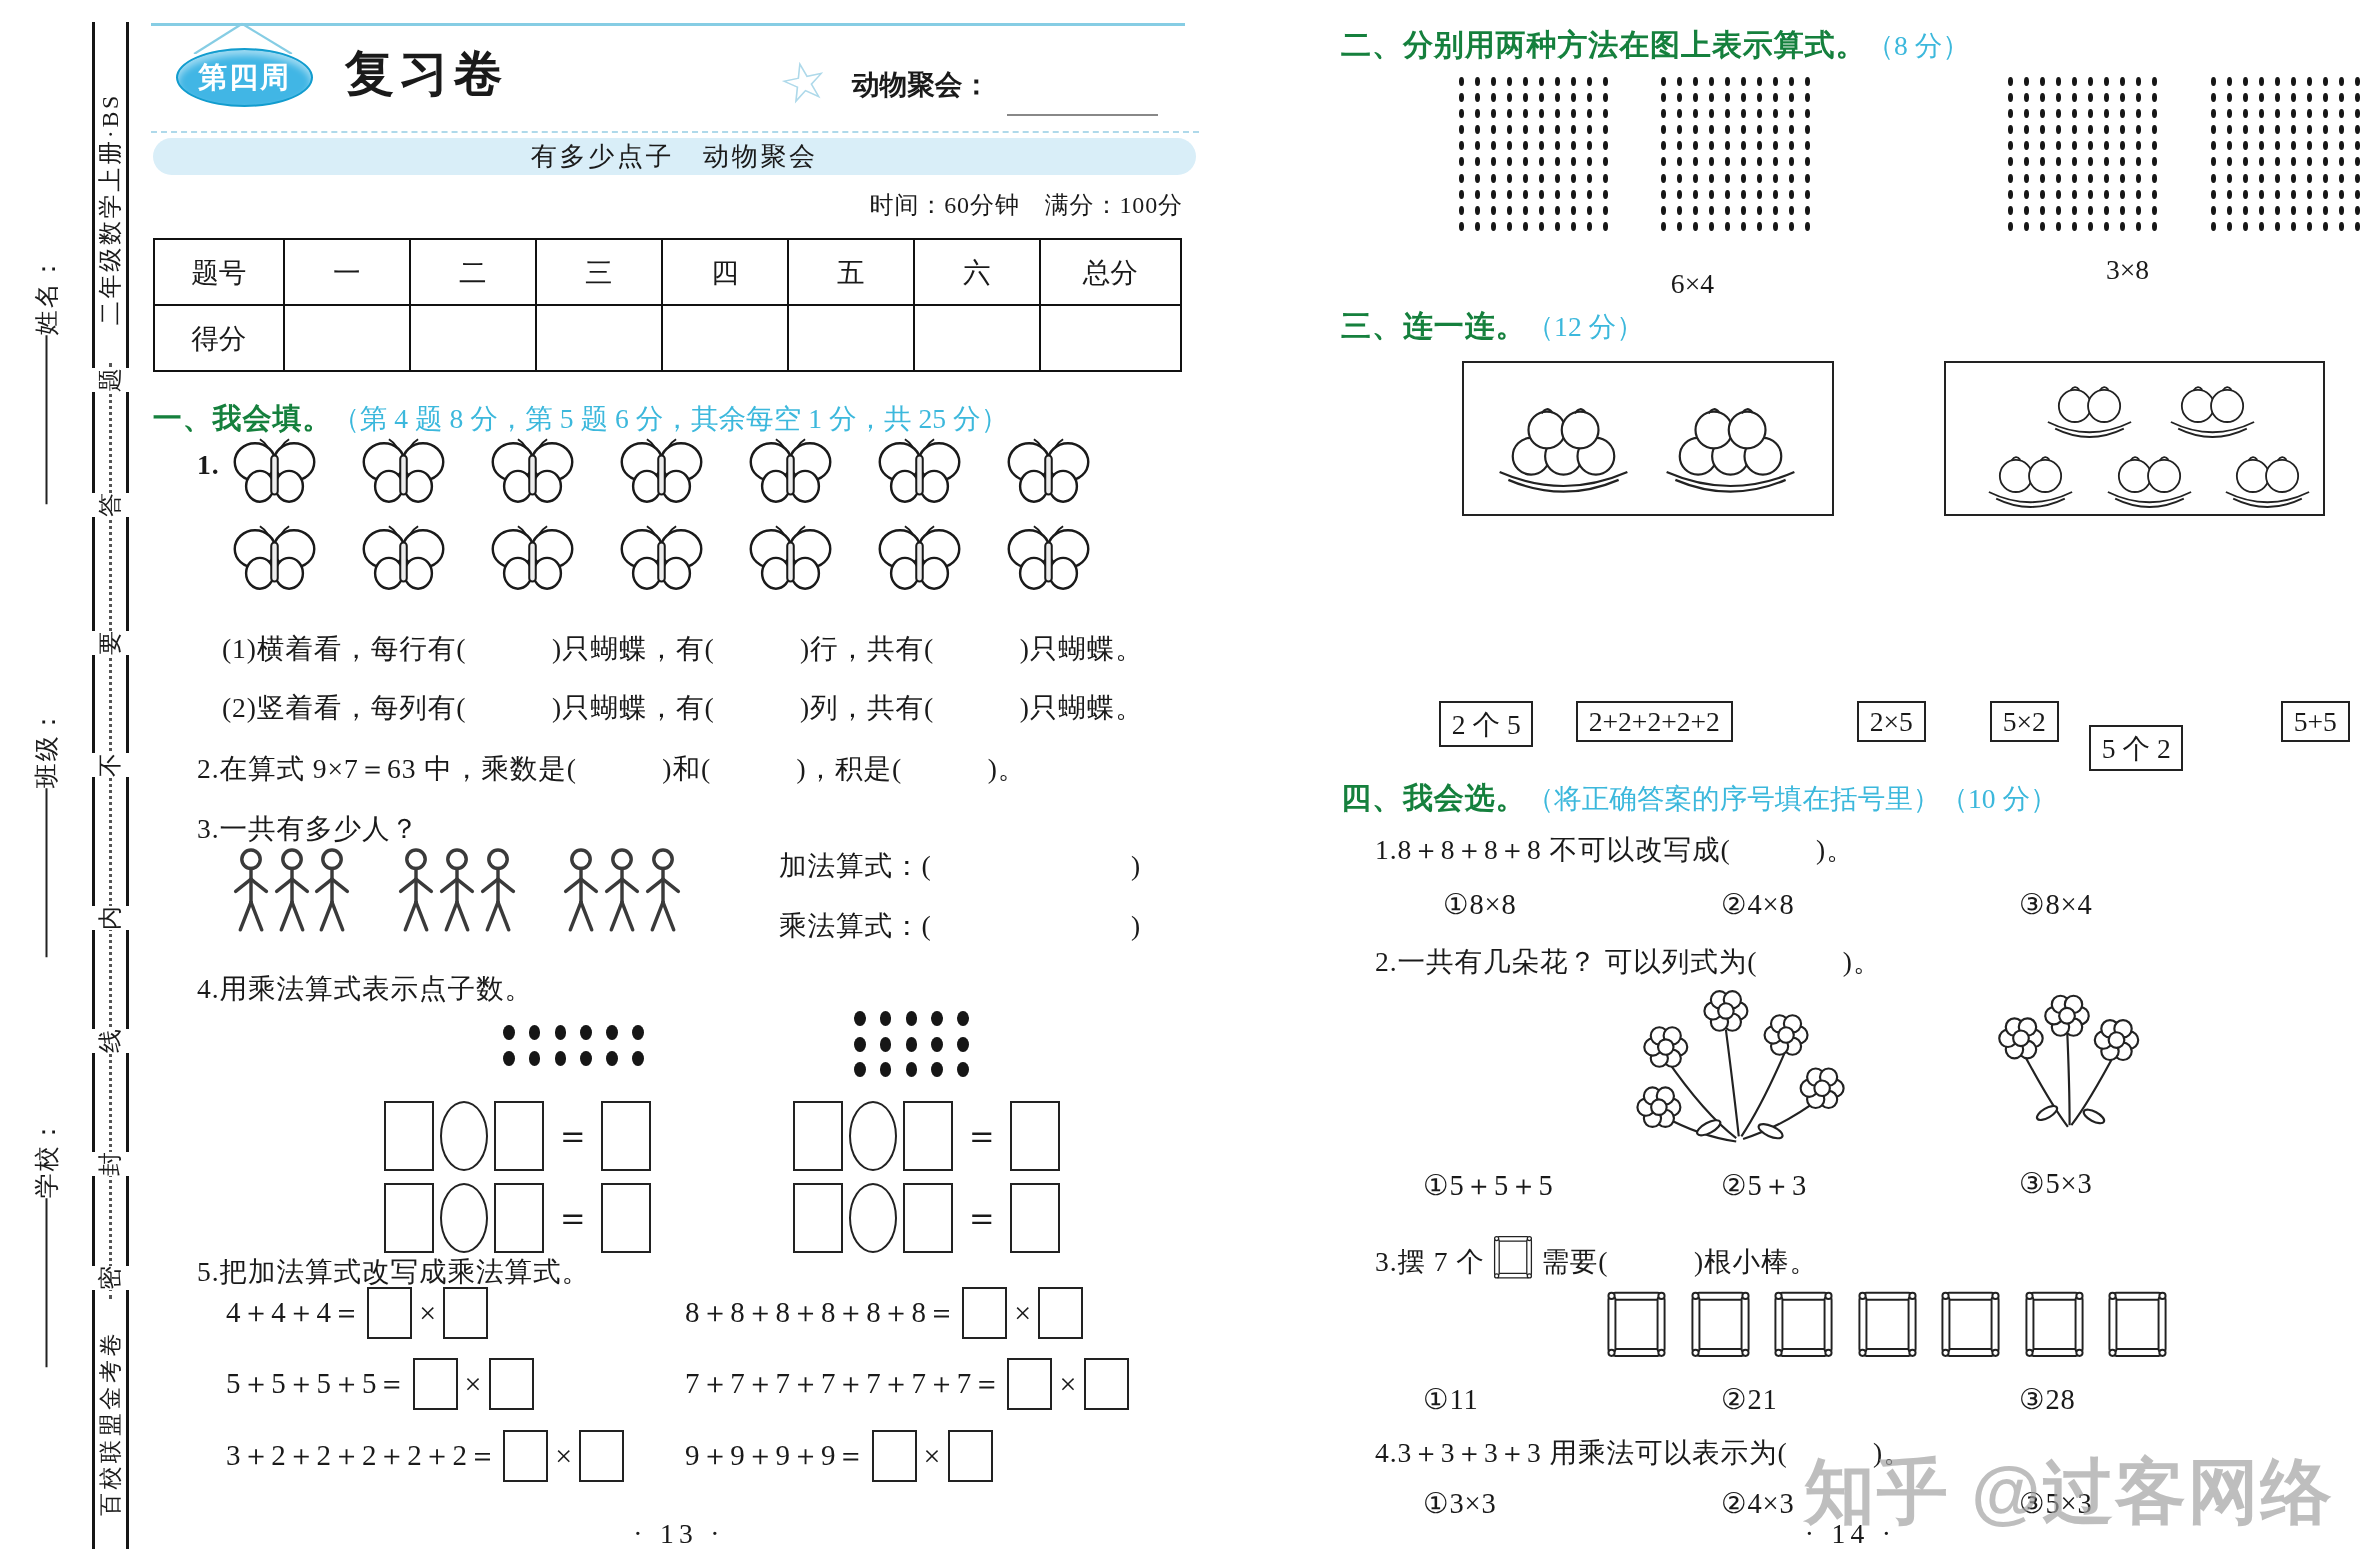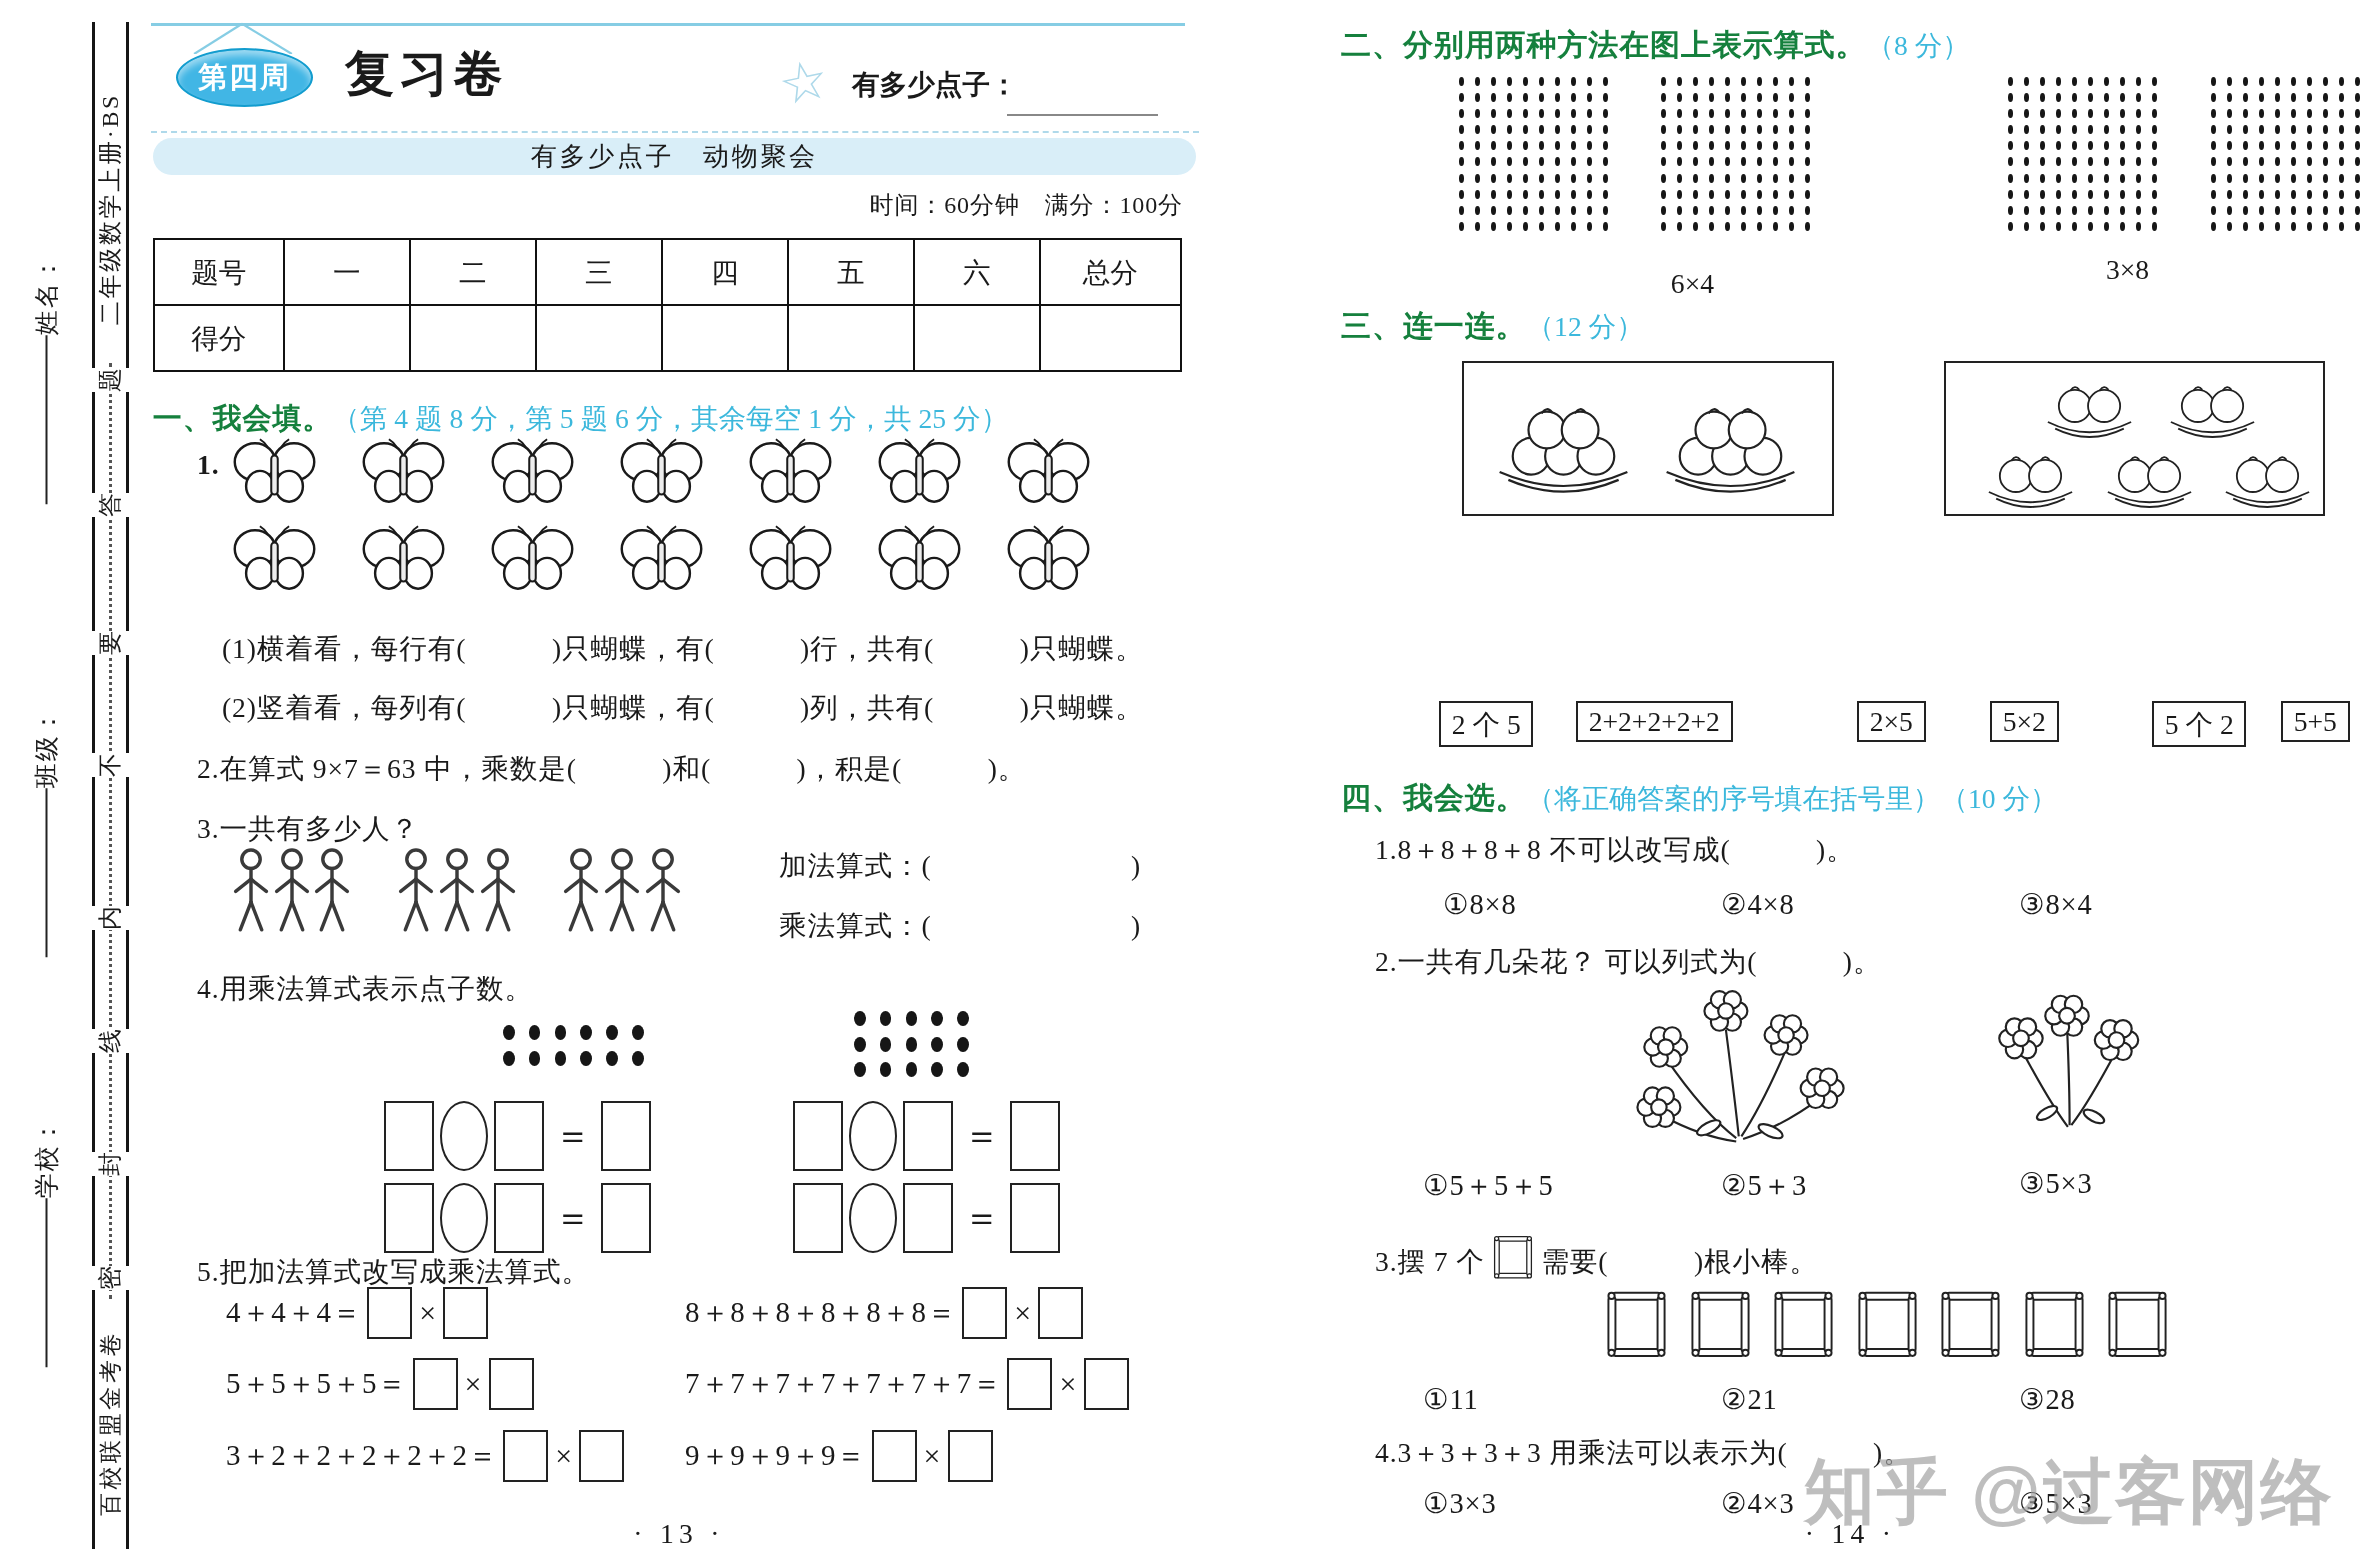--- a/index.html
+++ b/index.html
@@ -203,21 +203,21 @@
 
   <div class="abs" id="pageL">
     <div class="abs" id="topline"></div>
     <svg class="abs" style="left:36px;top:22px;" width="112" height="32" viewBox="0 0 126 36">
       <line x1="62" y1="2" x2="8" y2="36" stroke="#86cde4" stroke-width="2.5"></line>
       <line x1="62" y1="2" x2="118" y2="36" stroke="#86cde4" stroke-width="2.5"></line>
     </svg>
     <div class="abs badge">第四周</div>
     <div class="abs" id="title">复习卷</div>
     <div class="abs" id="star">☆</div>
-    <div class="abs" id="scorelabel">有多少点子：</div>
+    <div class="abs" id="scorelabel">动物聚会：</div>
     <div class="abs" id="scoreline"></div>
     <div class="abs" id="dash1"></div>
     <div class="abs" id="topicbar">有多少点子　动物聚会</div>
     <div class="abs" id="timeline">时间：60分钟　满分：100分</div>
 
     <table class="score">
       <colgroup>
           <col style="width:130px">
           <col style="width:126px">
           <col style="width:126px">
@@ -988,21 +988,21 @@
           <svg viewBox="0 0 130 100" class="plate">
             <use href="#plate2"></use>
           </svg>
         </div>
       </div>
     <div class="abs" style="left:105px;top:701px;width:1067px;height:50px;">
         <span class="mitem" style="left: 0px;">2 个 5</span>
         <span class="mitem" style="left: 137px;">2+2+2+2+2</span>
         <span class="mitem" style="left: 418px;">2×5</span>
         <span class="mitem" style="left: 551px;">5×2</span>
-        <span class="mitem" style="left: 713px;">5 个 2</span>
+        <span class="mitem" style="left: 650px; margin-top: 24px;">5 个 2</span>
         <span class="mitem" style="left: 842px;">5+5</span>
       </div>
 
     <div class="abs" style="left:7.1px;top:778px;">
       <span class="cyan-b" style="font-size:30px">四、我会选。</span><span class="cyan-n">（将正确答案的序号填在括号里）（10 分）</span>
     </div>
     <div class="abs qtext" style="left:41px;top:831px;">1.8＋8＋8＋8 不可以改写成(　　　)。</div>
     <div class="abs" style="left:89px;top:888px;width:845px;height:44px;">
         <span class="opt" style="left: 0px; margin-left: 20px;">①8×8</span>
         <span class="opt" style="left: 298px;">②4×8</span>

